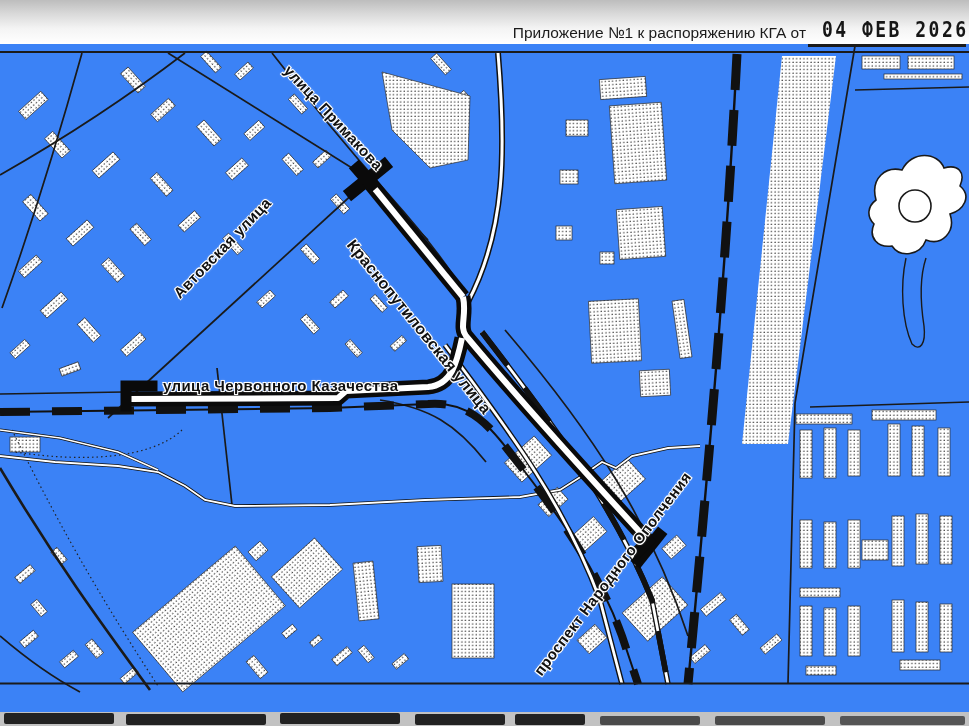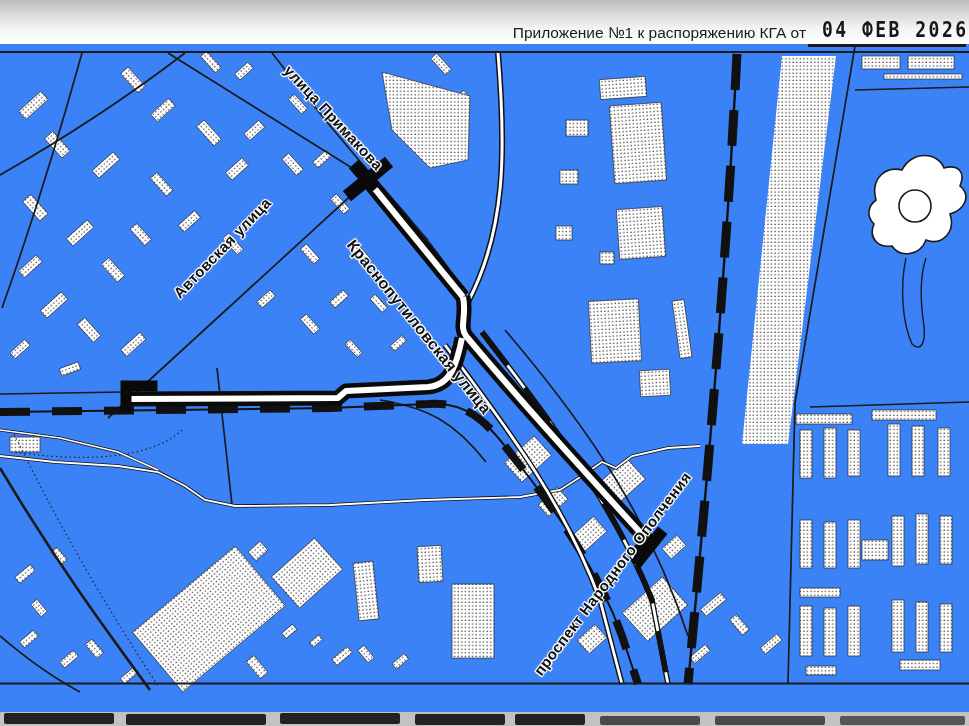--- a/index.html
+++ b/index.html
@@ -236,20 +236,21 @@
     <g stroke="#1b1b1b" fill="none">
       <line x1="0" y1="52" x2="969" y2="52" stroke-width="1.8"></line>
       <line x1="0" y1="683.5" x2="969" y2="683.5" stroke-width="2"></line>
     </g>
   </svg>
 
   <div id="labels">
       <span class="maplabel" style="left: 287px; top: 58.5px; font-size: 15px; transform: rotate(47deg);">улица Примакова</span>
       <span class="maplabel" style="left: 176px; top: 286.5px; font-size: 15px; transform: rotate(-46deg);">Автовская улица</span>
       <span class="maplabel" style="left: 350px; top: 233px; font-size: 16px; transform: rotate(51deg);">Краснопутиловская улица</span>
+      <span class="maplabel" style="left: 163px; top: 376.5px; font-size: 15px; transform: rotate(0deg);">улица Червонного Казачества</span>
       <span class="maplabel" style="left: 537px; top: 664.5px; font-size: 15px; transform: rotate(-53deg);">проспект Народного Ополчения</span>
     </div>
 
   <div id="scan-bottom">
     <div class="scan-dash" style="left:4px;top:1px;width:110px;height:11px;"></div>
     <div class="scan-dash" style="left:126px;top:2px;width:140px;height:11px;"></div>
     <div class="scan-dash" style="left:280px;top:1px;width:120px;height:11px;"></div>
     <div class="scan-dash" style="left:415px;top:2px;width:90px;height:11px;"></div>
     <div class="scan-dash" style="left:515px;top:2px;width:70px;height:11px;"></div>
     <div class="scan-dash" style="left:600px;top:4px;width:100px;height:9px;background:#4a4a4a;"></div>

